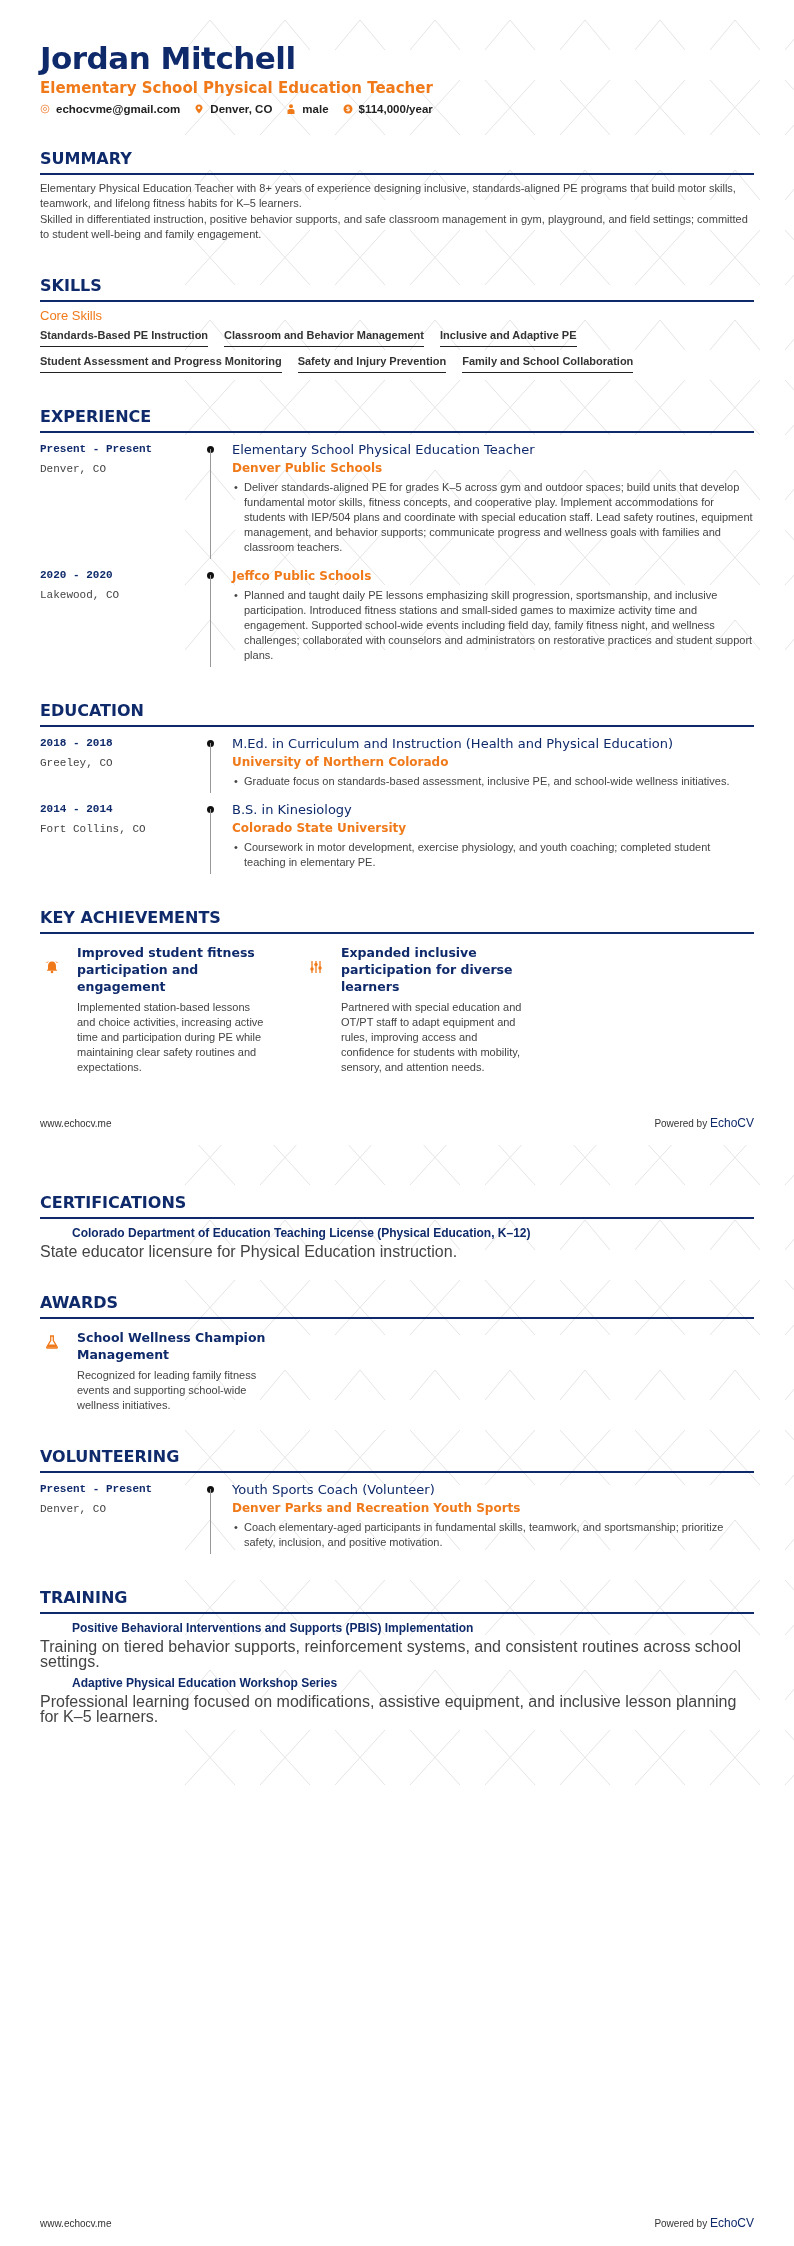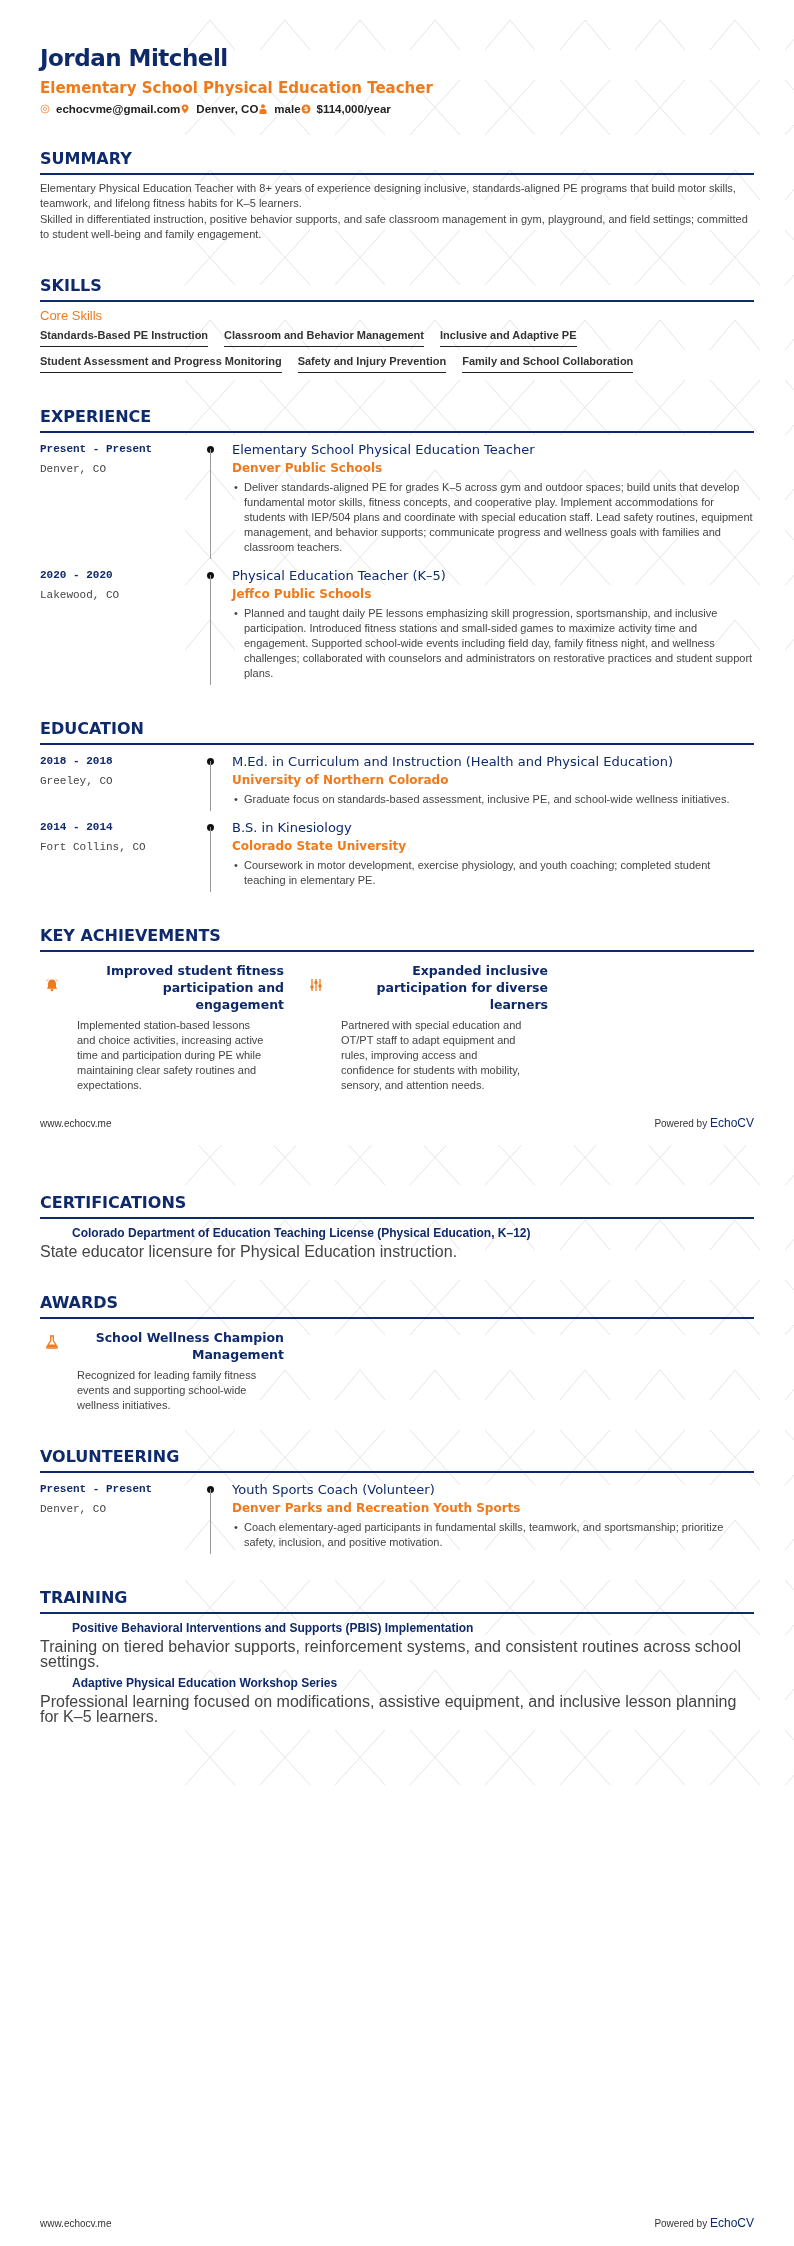--- a/index.html
+++ b/index.html
@@ -23,36 +23,37 @@
     width: 794px;
     height: 1123px;
     padding: 40px 40px 0 40px;
   }
   .page2 { padding-top: 30px; }
 
   
   .name {
     font-family: "DejaVu Sans", sans-serif;
     font-weight: bold;
-    font-size: 23px;
+    font-size: 31px;
     color: #0f2a6b;
     letter-spacing: -0.5px;
     line-height: 36px;
   }
   .role {
     font-family: "DejaVu Sans", sans-serif;
     font-weight: bold;
     font-size: 15px;
     color: #f07a1a;
     margin-top: 2px;
     line-height: 20px;
   }
   .contacts {
     display: flex;
     align-items: flex-start;
+    gap: 14px;
     margin-top: 5px;
     font-size: 11.5px;
     font-weight: bold;
     color: #222;
   }
   .contact { display: flex; align-items: center; gap: 6px; }
   .contact svg { width: 10px; height: 10px; }
 
   
   .section { margin-top: 34px; }
@@ -178,21 +179,20 @@
     padding-top: 16px;
     padding-left: 5px;
   }
   .ach-icon svg { width: 14px; height: 14px; }
   .ach-title {
     font-family: "DejaVu Sans", sans-serif;
     font-size: 12.5px;
     font-weight: bold;
     color: #0f2a6b;
     line-height: 17px;
-    text-align: right;
   }
   .ach-desc {
     font-size: 11px;
     line-height: 15px;
     color: #444;
     margin-top: 5px;
     width: 190px;
   }
 
   
@@ -313,21 +313,20 @@
     <div class="tl-entry">
       <div class="tl-left">
         <div class="tl-date">2020 - 2020</div>
         <div class="tl-loc">Lakewood, CO</div>
       </div>
       <div class="tl-mid">
           <div class="tl-dot"></div>
           <div class="tl-line"></div>
         </div>
       <div class="tl-right">
-        <div class="tl-title">Physical Education Teacher (K–5)</div>
         <div class="tl-org">Jeffco Public Schools</div>
         <ul class="tl-bullets">
             <li>Planned and taught daily PE lessons emphasizing skill progression, sportsmanship, and inclusive participation. Introduced fitness stations and small-sided games to maximize activity time and engagement. Supported school-wide events including field day, family fitness night, and wellness challenges; collaborated with counselors and administrators on restorative practices and student support plans.</li>
           </ul>
       </div>
     </div>
   </section>
 
   <section class="section">
     <h2 class="section-title">EDUCATION</h2>

